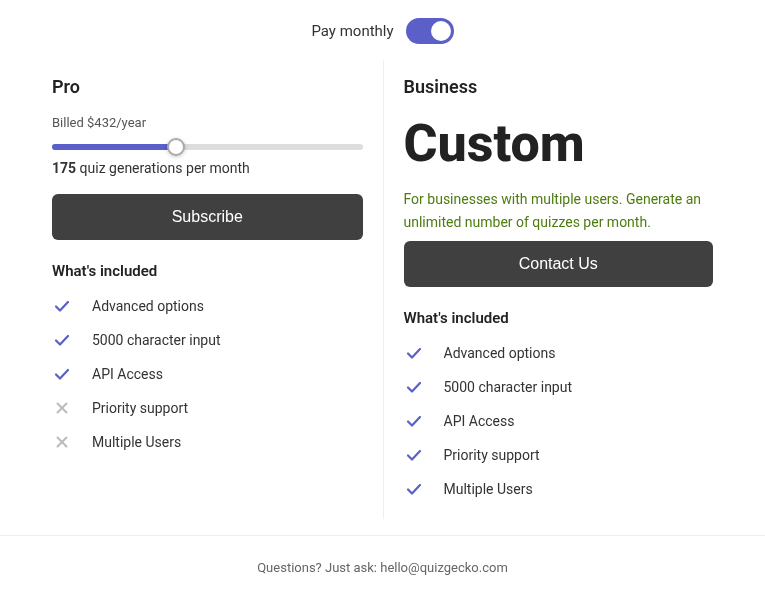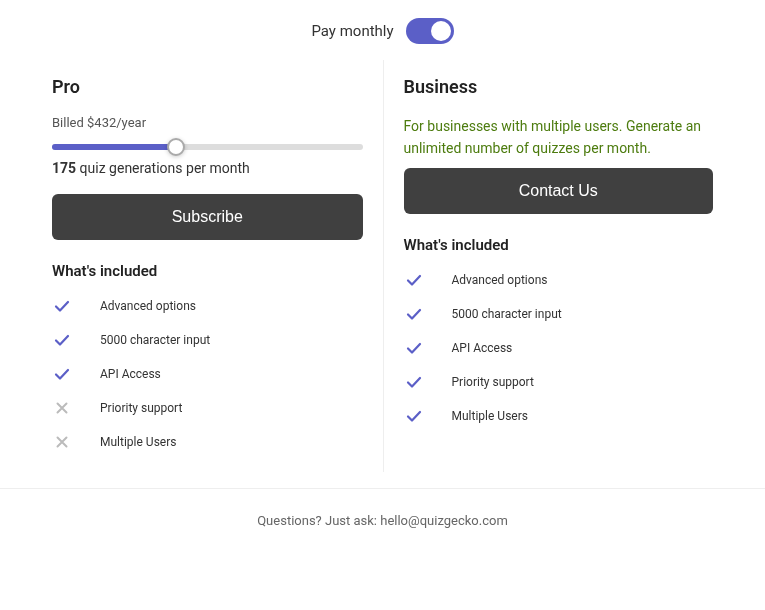--- a/index.html
+++ b/index.html
@@ -174,22 +174,22 @@
     .feature-list {
       list-style: none;
       display: flex;
       flex-direction: column;
       gap: 14px;
     }
 
     .feature-item {
       display: flex;
       align-items: center;
-      gap: 28px;
-      font-size: 12px;
+      gap: 20px;
+      font-size: 14px;
       color: #333;
     }
 
     .check-icon {
       width: 20px;
       height: 20px;
       flex-shrink: 0;
       display: flex;
       align-items: center;
       justify-content: center;
@@ -287,20 +287,21 @@
         </svg>
           </div>
           <span>Multiple Users</span>
         </li>
       </ul>
   </div>
 
   <div class="plan-col">
     <div class="plan-name">Business</div>
 
+    <div class="custom-price">Custom</div>
 
     <div class="business-desc">For businesses with multiple users. Generate an unlimited number of quizzes per month.</div>
 
     <button class="cta-button">Contact Us</button>
 
     <div class="whats-included-title">What's included</div>
 
     <ul class="feature-list" id="business-features">
         <li class="feature-item">
           <div class="check-icon yes">

